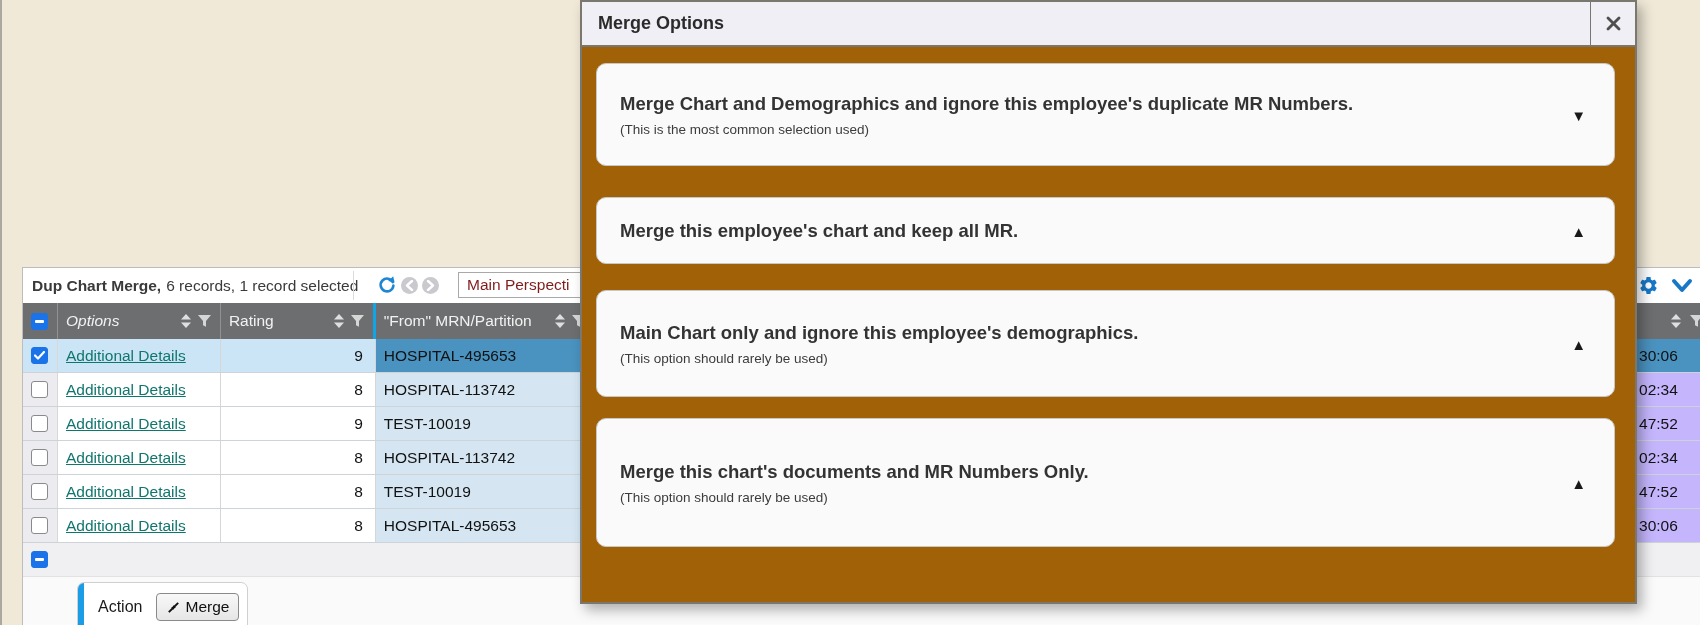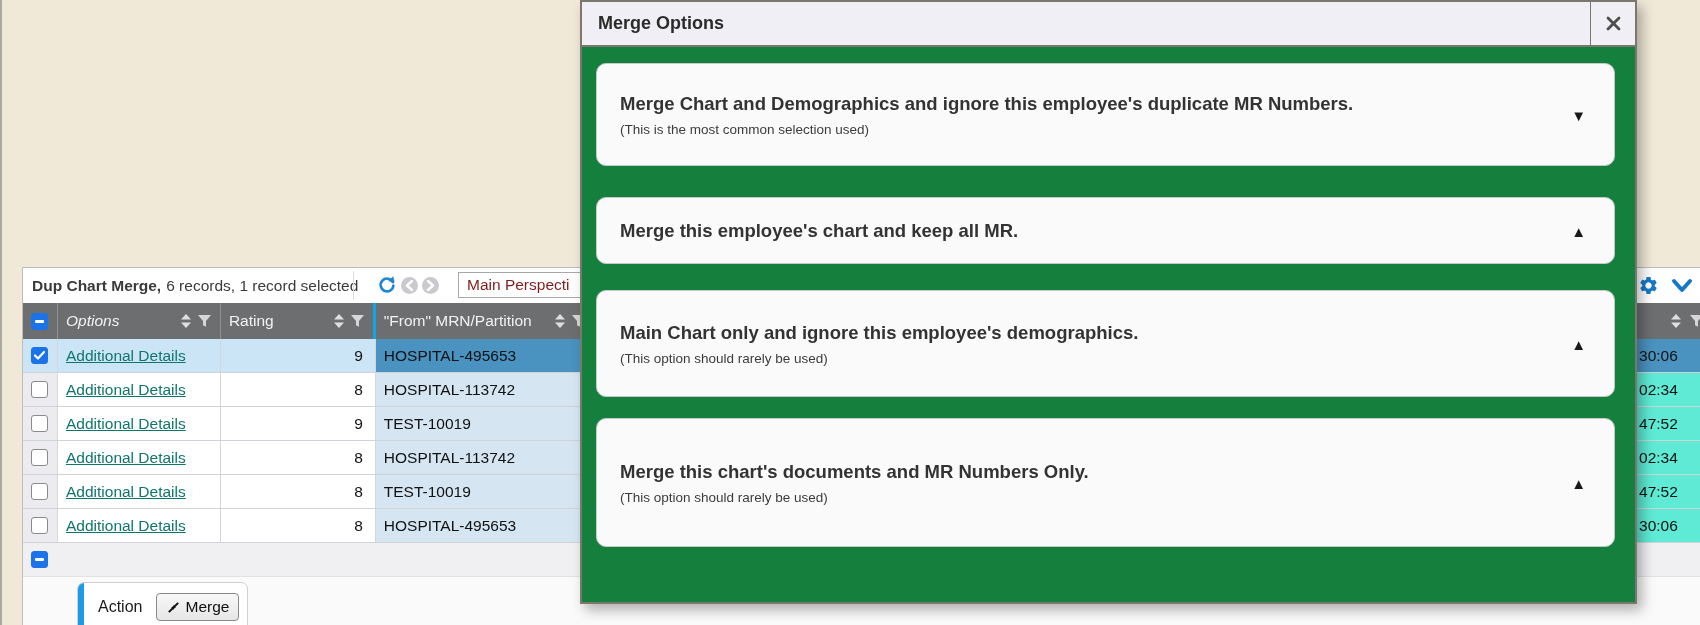--- a/index.html
+++ b/index.html
@@ -34,21 +34,21 @@
   .h-rating .hicons{margin-left:auto;padding-right:8px;}
   .h-mrn .hicons{position:absolute;left:178px;}
   .h-time .hicons{position:absolute;left:33px;gap:7px;}
 
   .row{display:flex;height:34px;box-sizing:border-box;border-bottom:1px solid #cdd3d7;font-size:15.5px;color:#111;}
   .cell{display:flex;align-items:center;box-sizing:border-box;height:100%;}
   .c-check{width:35px;justify-content:center;background:#ececf0;border-right:1px solid #d8d8d8;}
   .c-opt{width:163px;background:#fff;padding-left:8px;border-right:1px solid #d6d6d6;}
   .c-rating{width:155px;background:#fff;justify-content:flex-end;padding-right:12px;border-right:1px solid #d6d6d6;}
   .c-mrn{width:1262px;background:#d5e6f2;padding-left:8px;}
-  .c-time{width:63px;background:#5eead4;padding-left:2px;}
+  .c-time{width:63px;background:#c4b5fd;padding-left:2px;}
   .row.sel .c-check,.row.sel .c-opt,.row.sel .c-rating{background:#cbe5f7;}
   .row.sel .c-mrn,.row.sel .c-time{background:#4a92c0;}
   .link{color:#0f766e;text-decoration:underline;cursor:pointer;white-space:nowrap;}
 
   .cb{width:17px;height:17px;border:1px solid #8a8a8a;border-radius:3px;background:#fff;box-sizing:border-box;
       display:flex;align-items:center;justify-content:center;cursor:pointer;}
   .cb svg{display:none;}
   .cb.checked{background:#1a73e8;border-color:#1a73e8;}
   .cb.checked svg{display:block;}
   .cb.all{background:#1a73e8;border-color:#1a73e8;}
@@ -57,21 +57,21 @@
   .tfoot{height:34px;background:#f0f0f3;display:flex;align-items:center;padding-left:8px;box-sizing:border-box;border-bottom:1px solid #e2e2e2;}
   .below{position:relative;height:49px;background:#fafafa;}
   .action-panel{position:absolute;left:54px;top:5px;width:171px;height:50px;background:#fff;border:1px solid #d0d0d0;
                 border-radius:7px 7px 0 0;box-sizing:border-box;display:flex;align-items:center;gap:14px;padding-left:20px;}
   .action-bar{position:absolute;left:0;top:0;bottom:0;width:6px;background:#1b9ce4;border-radius:6px 0 0 0;}
   .action-label{font-size:16px;color:#1a1a1a;}
   .merge-btn{display:inline-flex;align-items:center;gap:4px;height:28px;padding:0 9px;border:1px solid #8a8a8a;border-radius:4px;
              background:linear-gradient(#f8f8f8,#e6e6e6);font-size:15.5px;color:#111;cursor:pointer;font-family:inherit;}
 
   
-  .modal{position:absolute;left:580px;top:0;width:1057px;height:604px;background:#15803d;border:2px solid #7a776e;
+  .modal{position:absolute;left:580px;top:0;width:1057px;height:604px;background:#a16207;border:2px solid #7a776e;
          box-sizing:border-box;box-shadow:5px 6px 12px rgba(0,0,0,0.3);}
   .modal-header{height:43px;background:#efeff5;border-bottom:2px solid #7a776e;display:flex;align-items:stretch;}
   .modal-title{flex:1;display:flex;align-items:center;padding-left:16px;font-size:18px;font-weight:bold;color:#2b2b2b;}
   .modal-close{width:44px;border-left:1.5px solid #7a776e;display:flex;align-items:center;justify-content:center;cursor:pointer;}
   .modal-body{padding:16px 20px 0 14px;}
   .opt{position:relative;background:#fafafa;border:1px solid #c8c8c8;border-radius:10px;box-sizing:border-box;
        display:flex;flex-direction:column;justify-content:center;padding-left:23px;padding-right:90px;cursor:pointer;}
   .opt:nth-child(1){height:103px;margin-bottom:31px;}
   .opt:nth-child(2){height:67px;margin-bottom:26px;}
   .opt:nth-child(3){height:107px;margin-bottom:21px;}

